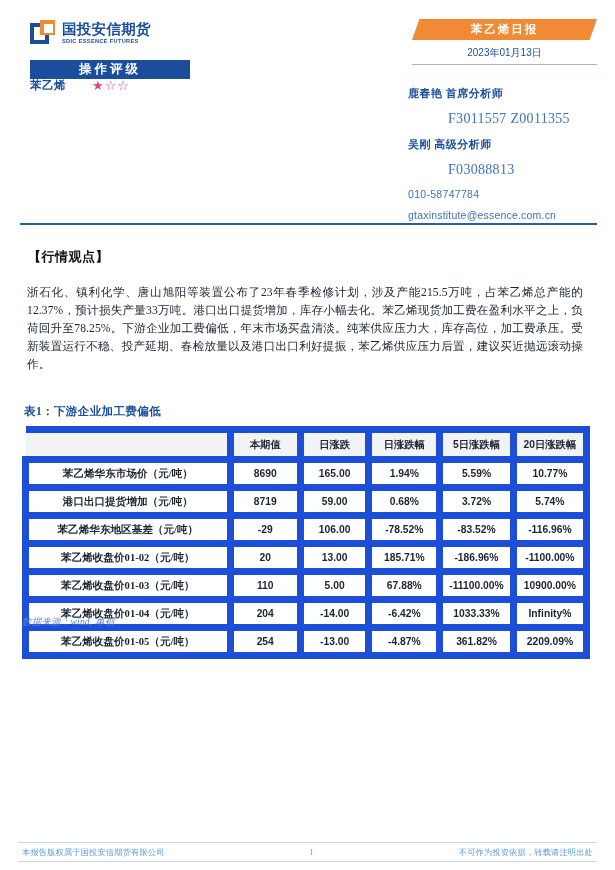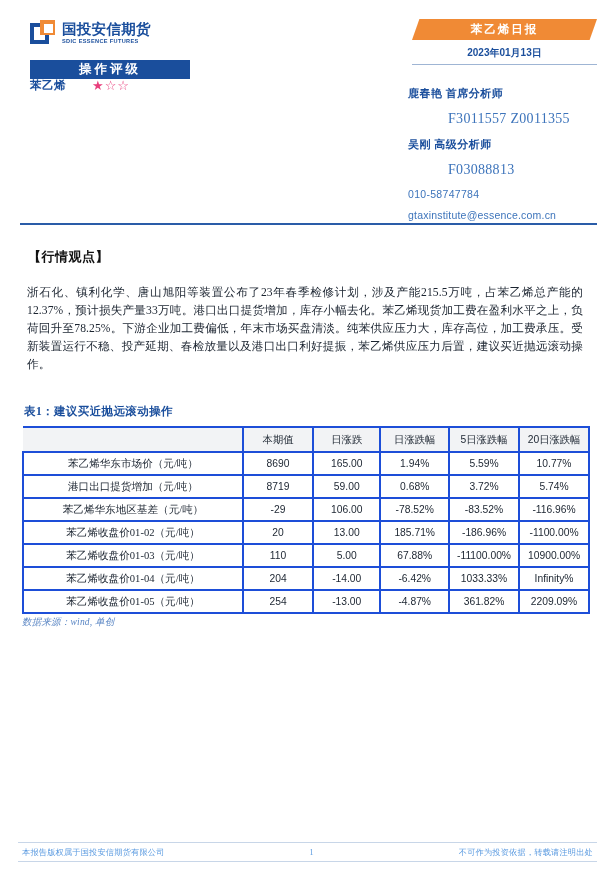--- a/index.html
+++ b/index.html
@@ -146,21 +146,21 @@
     justify-content: center;
     clip-path: polygon(4% 0, 100% 0, 96% 100%, 0% 100%);
   }
   .doc-date {
     position: absolute;
     right: 18px;
     top: 46px;
     width: 185px;
     text-align: center;
     font-size: 10px;
-    font-weight: bold;
+    font-weight: normal;
     color: #1a4e9c;
     padding-bottom: 4px;
     border-bottom: 1px solid #9fb5d4;
     font-family: "Liberation Sans", sans-serif;
   }
 
   .analysts {
     position: absolute;
     left: 408px;
     top: 86px;
@@ -242,26 +242,26 @@
     left: 22px;
     top: 426px;
     width: 568px;
     border-collapse: collapse;
     font-size: 10.3px;
     color: #1b2430;
     font-family: "Liberation Sans", sans-serif;
   }
   .data-table th,
   .data-table td {
-    border: 2px solid #1d4ed8;
+    border: 7px solid #1d4ed8;
     padding: 0;
     height: 21px;
     text-align: center;
     vertical-align: middle;
-    font-weight: normal;
+    font-weight: bold;
   }
   .data-table thead th {
     background: #f2f3f5;
     height: 23px;
     color: #1b2430;
   }
   .data-table thead th.blank {
     background: #f2f3f5;
     border-left: none;
   }
@@ -359,21 +359,21 @@
       <div class="an-phone">010-58747784</div>
       <div class="an-mail">gtaxinstitute@essence.com.cn</div>
     </div>
 
     <div class="header-rule"></div>
   </div>
 
   <div class="section-title">【行情观点】</div>
   <div class="body-text">浙石化、镇利化学、唐山旭阳等装置公布了23年春季检修计划，涉及产能215.5万吨，占苯乙烯总产能的12.37%，预计损失产量33万吨。港口出口提货增加，库存小幅去化。苯乙烯现货加工费在盈利水平之上，负荷回升至78.25%。下游企业加工费偏低，年末市场买盘清淡。纯苯供应压力大，库存高位，加工费承压。受新装置运行不稳、投产延期、春检放量以及港口出口利好提振，苯乙烯供应压力后置，建议买近抛远滚动操作。</div>
 
-  <div class="table-caption">表1：建议买近抛远滚动操作</div>
+  <div class="table-caption">表1：下游企业加工费偏低</div>
 
   <table class="data-table">
     <thead>
       <tr>
         <th class="col-label blank"></th>
         <th class="col-num">本期值</th>
         <th class="col-num2">日涨跌</th>
         <th class="col-num2">日涨跌幅</th>
         <th class="col-num2">5日涨跌幅</th>
         <th class="col-num2">20日涨跌幅</th>

